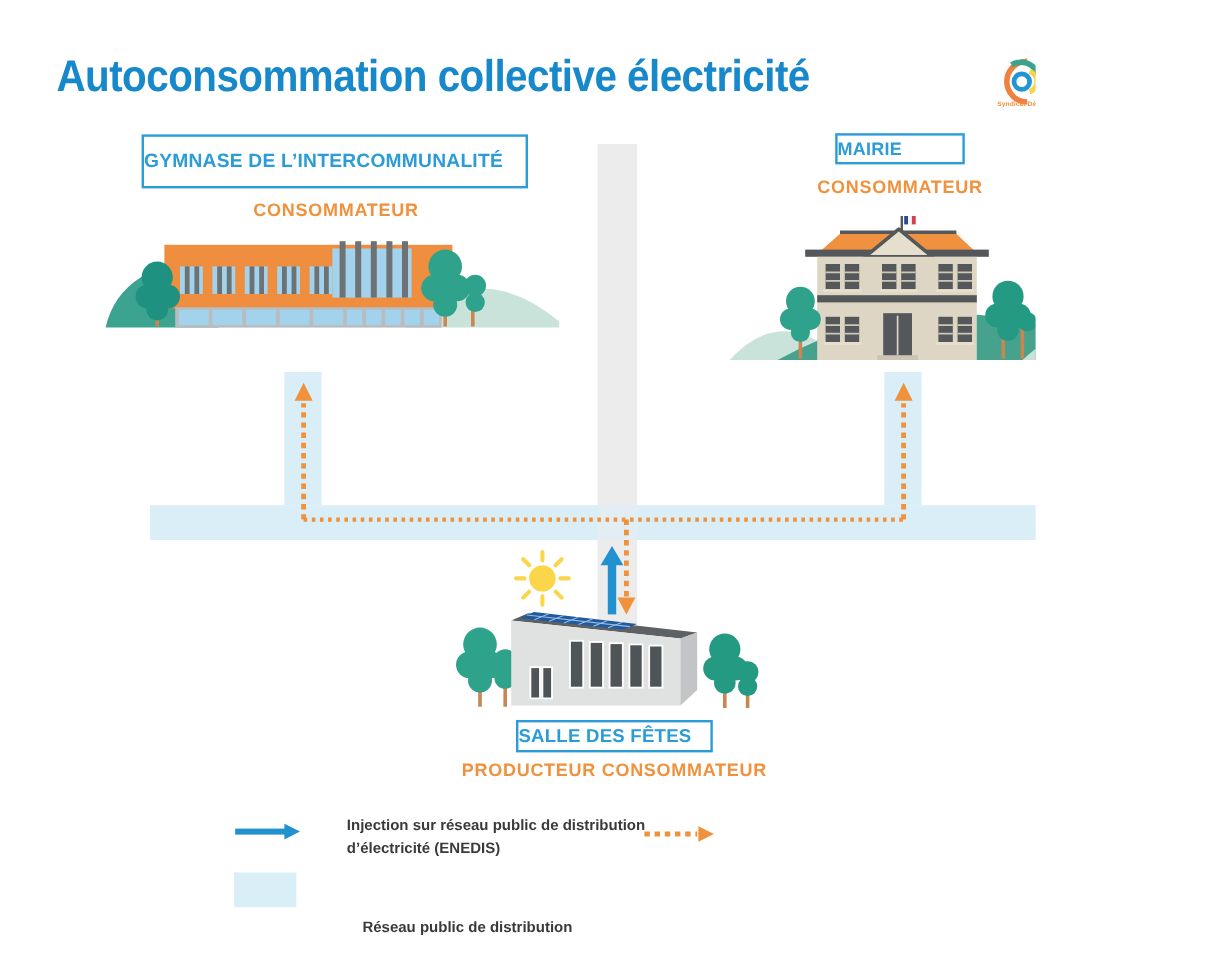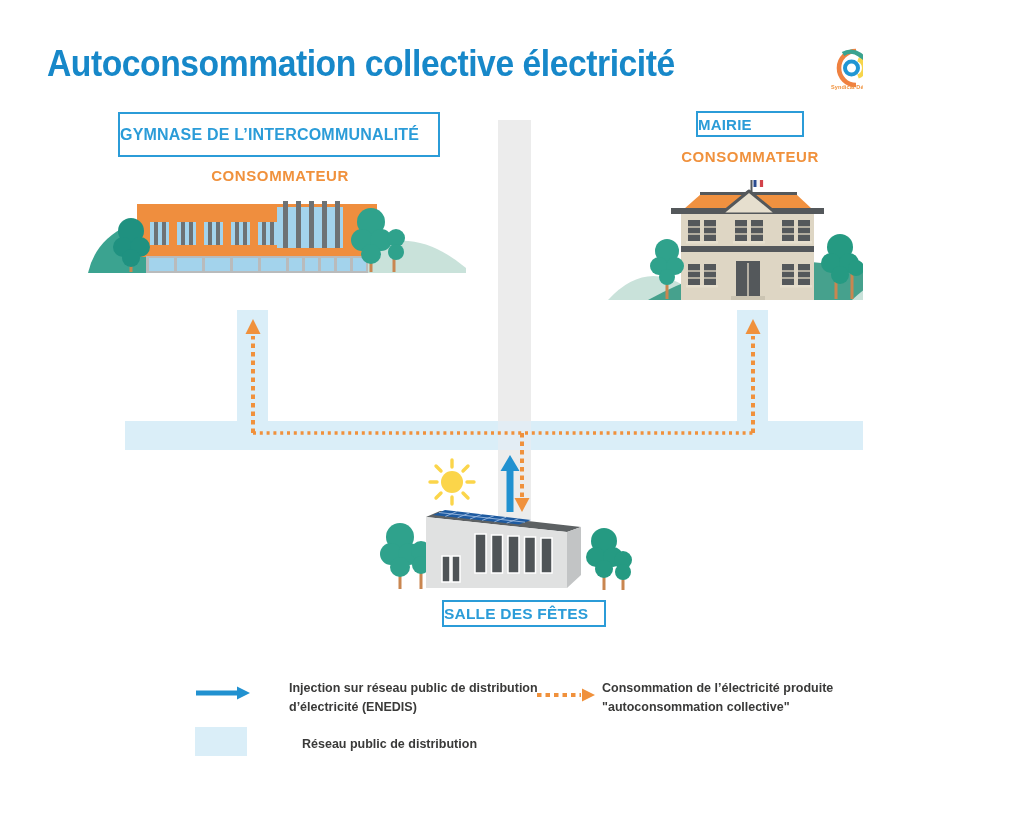--- a/index.html
+++ b/index.html
@@ -38,37 +38,37 @@
 
   
   .label-box{
     position:absolute;border:2px solid var(--label-blue);background:#fff;
     color:var(--label-blue);font-weight:bold;text-align:center;
     display:flex;flex-direction:column;align-items:flex-start;justify-content:center;
     box-sizing:border-box;letter-spacing:.2px;
   }
   .box-gym{left:118px;top:112px;width:322px;height:45px;font-size:16px;line-height:20px;}
   .box-mairie{left:696px;top:111px;width:108px;height:26px;font-size:15px;}
-  .box-salle{left:430px;top:600px;width:164px;height:27px;font-size:15.5px;margin-left:12px;}
+  .box-salle{left:430px;top:600px;width:164px;height:27px;font-size:15.5px;}
 
   .role-label{
     position:absolute;transform:translateX(-50%);white-space:nowrap;
     color:var(--orange);font-weight:bold;font-size:15px;letter-spacing:.6px;
   }
   .role-gym{left:280px;top:167px;}
   .role-mairie{left:750px;top:148px;}
   .role-salle{left:512px;top:634px;}
 
   
   .legend-text{
     position:absolute;font-size:12.5px;font-weight:bold;color:var(--legend-text);
     line-height:1.55;
   }
   .legend-injection{left:262px;top:679px;width:250px;margin-left:27px;}
-  .legend-reseau{left:262px;top:735px;width:250px;padding-left:40px;}
+  .legend-reseau{left:262px;top:764px;width:250px;padding-left:40px;}
   .legend-conso{left:602px;top:679px;width:272px;}
 </style>
 </head>
 <body>
 
 <div class="stage">
 
   <svg class="scene" width="1024" height="814" viewBox="0 0 1024 814">
 
     <rect x="498" y="120" width="33" height="400" fill="#ececec"></rect>
@@ -321,18 +321,18 @@
   <div class="role-label role-gym">CONSOMMATEUR</div>
 
   <div class="label-box box-mairie">
     <span>MAIRIE</span>
   </div>
   <div class="role-label role-mairie">CONSOMMATEUR</div>
 
   <div class="label-box box-salle">
     <span>SALLE DES FÊTES</span>
   </div>
+  <div class="role-label role-salle">PRODUCTEUR CONSOMMATEUR</div>
 
   <div class="legend-text legend-injection">Injection sur réseau public de distribution d’électricité (ENEDIS)</div>
-  <div class="legend-text legend-conso">Consommation de l’électricité produite "autoconsommation collective"</div>
   <div class="legend-text legend-reseau">Réseau public de distribution</div>
 
 </div>
 
 </body></html>

